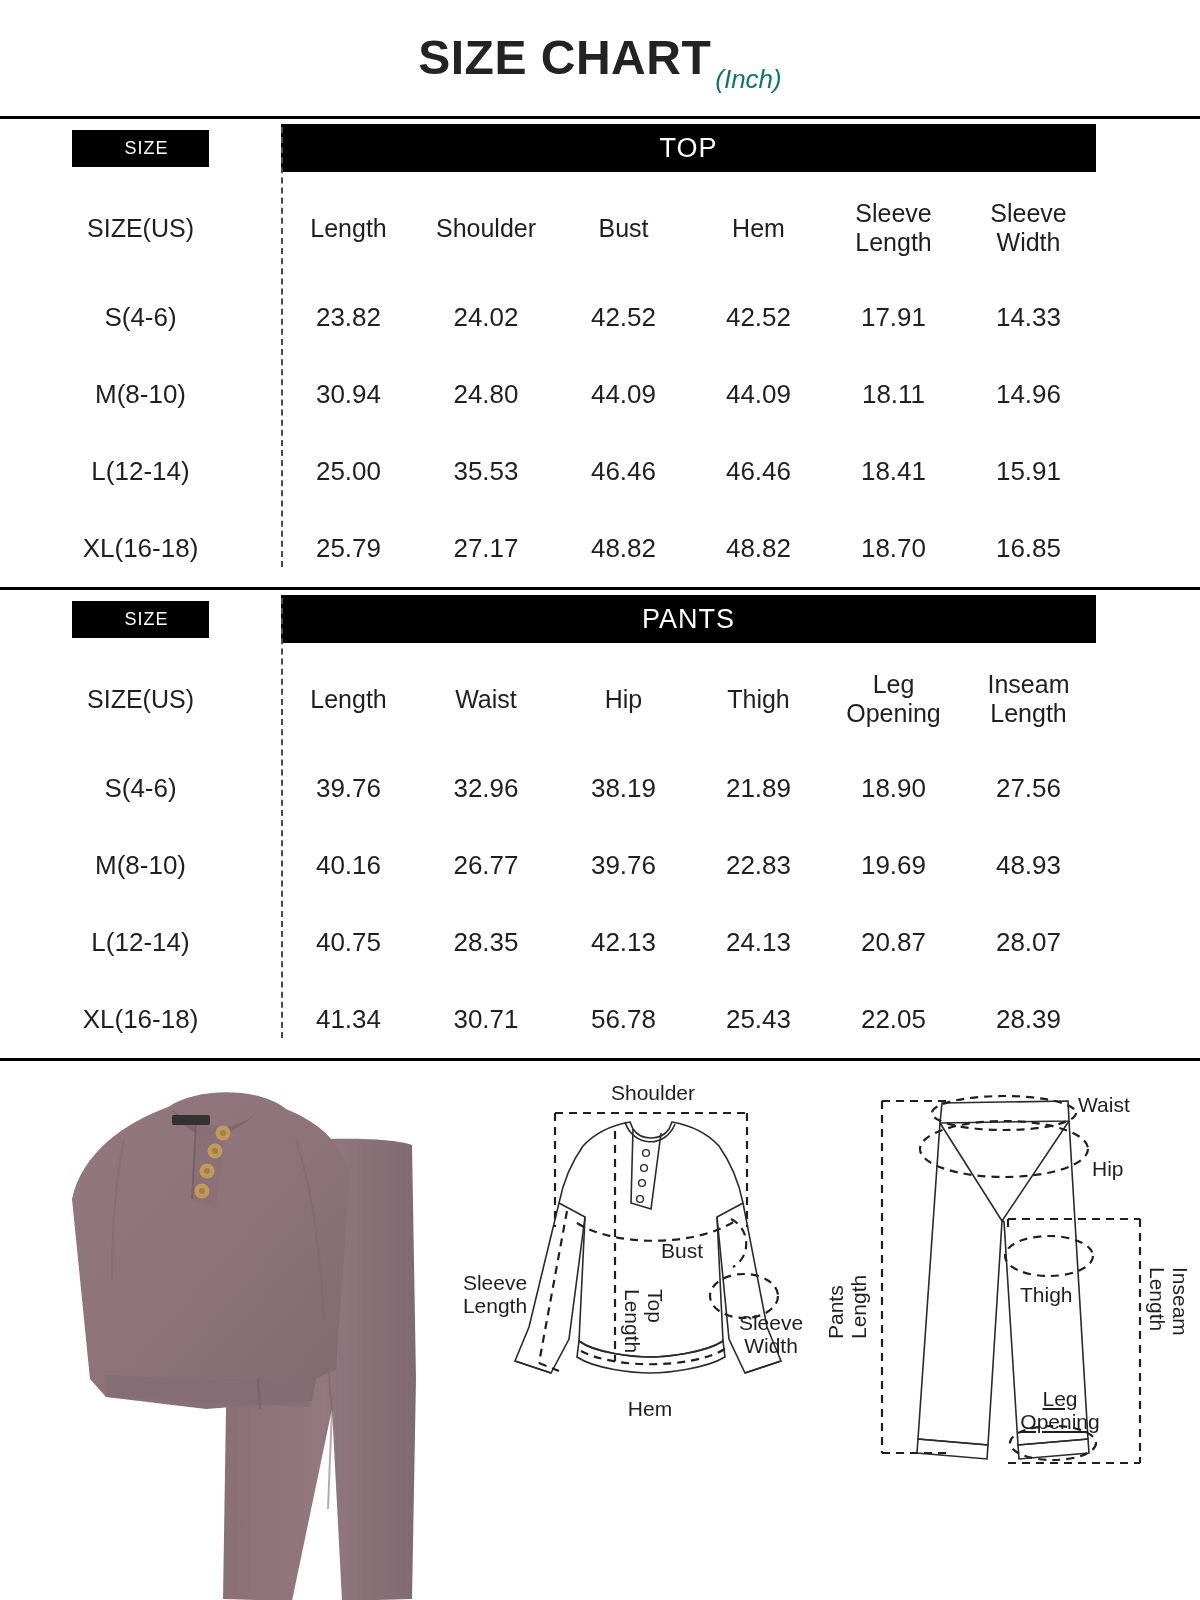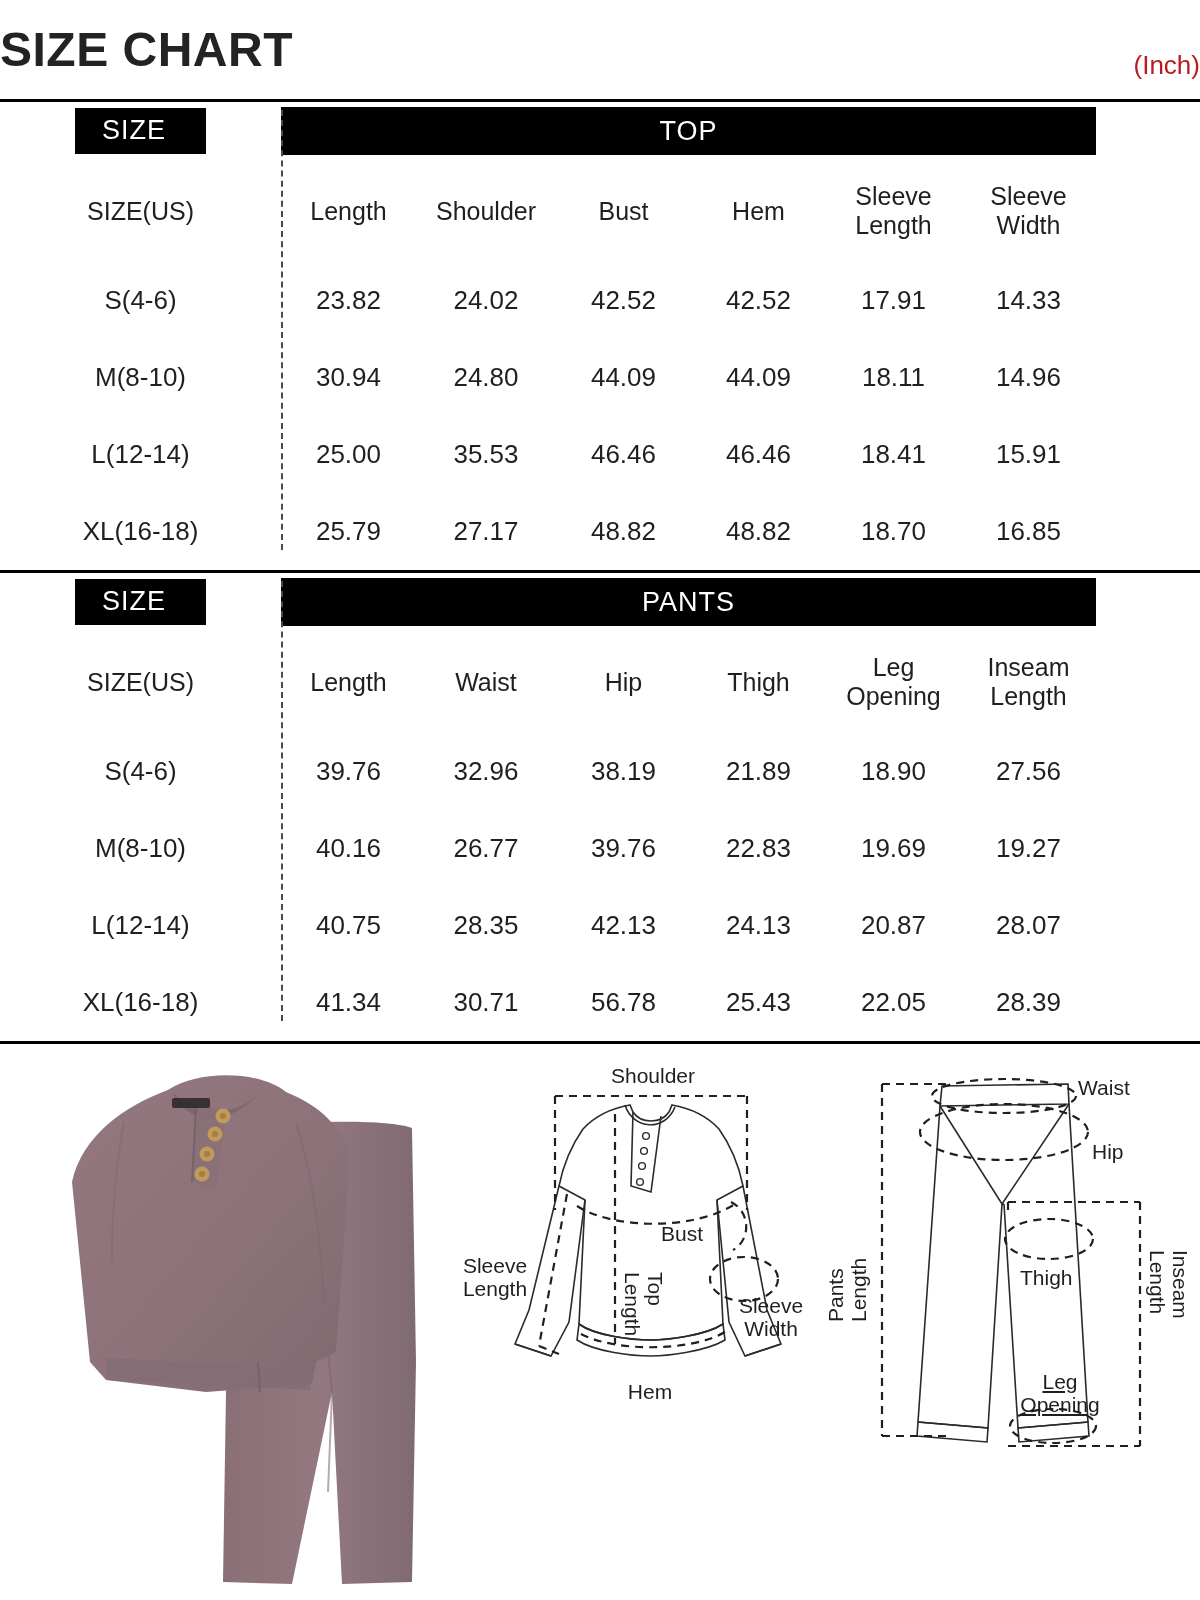--- a/index.html
+++ b/index.html
@@ -11,39 +11,40 @@
     width: 1200px;
     height: 1600px;
     font-family: "Liberation Sans", sans-serif;
     color: #1a1a1a;
     overflow: hidden;
     position: relative;
   }
 
   
   .title-bar {
-    height: 99px;
+    height: 116px;
     display: flex;
     align-items: center;
-    justify-content: space-between;
+    justify-content: center;
   }
   .title-main {
     font-size: 48px;
     font-weight: bold;
     letter-spacing: 0.5px;
     color: #232323;
     line-height: 1;
   }
   .title-unit {
     font-size: 26px;
-    color: #b91c1c;
+    color: #0f766e;
     margin-left: 4px;
     line-height: 1;
     position: relative;
-    top: 15px;
+    top: 21px;
+    font-style: italic;
   }
 
   .hrule {
     height: 3px;
     background: #000;
     width: 100%;
   }
 
   
   .table-block {
@@ -66,23 +67,23 @@
   col.c-d      { width: 135px; }
   col.c-d2     { width: 140px; }
   col.c-tail   { width: 110px; }
 
   
   tr.banner-row td { height: 58px; }
   .size-badge {
     display: inline-block;
     background: #000;
     color: #fff;
-    font-size: 27px;
+    font-size: 18px;
     letter-spacing: 1px;
-    padding: 9px 40px 10px 27px;
+    padding: 9px 40px 10px 52px;
     line-height: 1;
   }
   .cat-banner {
     background: #000;
     color: #fff;
     font-size: 27px;
     letter-spacing: 1px;
     height: 48px;
     display: flex;
     align-items: center;
@@ -278,21 +279,21 @@
       <td>27.56</td>
       <td></td>
     </tr>
     <tr class="data-row">
       <td>M(8-10)</td>
       <td>40.16</td>
       <td>26.77</td>
       <td>39.76</td>
       <td>22.83</td>
       <td>19.69</td>
-      <td>19.27</td>
+      <td>48.93</td>
       <td></td>
     </tr>
     <tr class="data-row">
       <td>L(12-14)</td>
       <td>40.75</td>
       <td>28.35</td>
       <td>42.13</td>
       <td>24.13</td>
       <td>20.87</td>
       <td>28.07</td>

